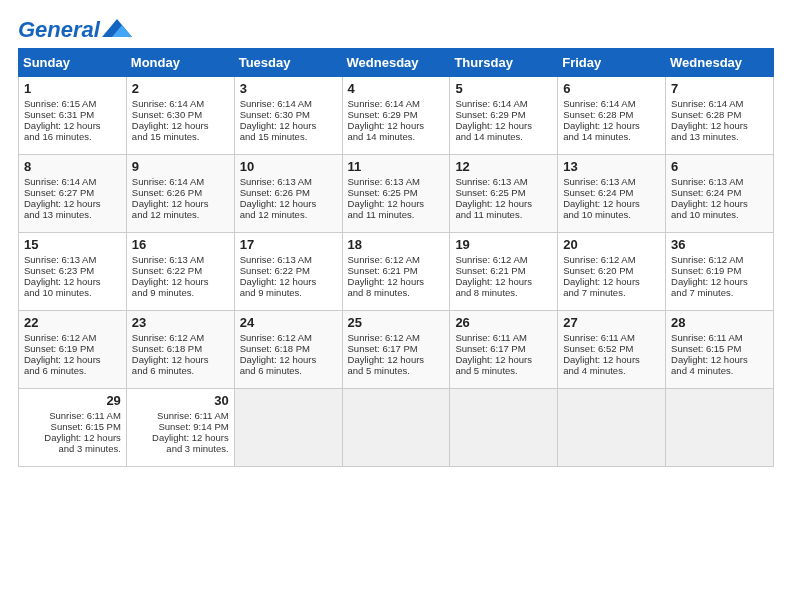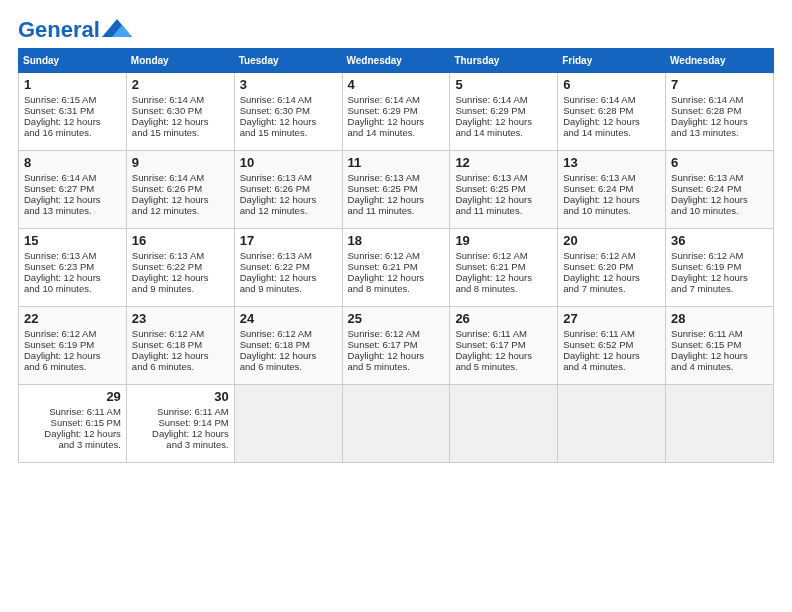--- a/index.html
+++ b/index.html
@@ -48,21 +48,21 @@
       color: #444;
     }
     .calendar {
       width: 100%;
       border-collapse: collapse;
       table-layout: fixed;
     }
     .calendar thead th {
       background: #1565C0;
       color: #fff;
-      font-size: 10px;
+      font-size: 13px;
       font-weight: bold;
       padding: 6px 4px;
       text-align: left;
       border: 1px solid #1565C0;
     }
     .calendar tbody td {
       vertical-align: top;
       border: 1px solid #ccc;
       padding: 4px 5px;
       font-size: 9.5px;
@@ -87,21 +87,21 @@
       height: 68px;
       text-align: right;
     }
   </style>
 </head>
 <body>
 
 <div class="page">
   <div class="header-row">
     <div class="logo">
-      <div style="display:flex;align-items:center;">
+      <div style="display:flex;align-items:center;font-style:italic;">
         <span class="logo-text">
           <span class="blue">General</span>
         </span>
         <svg width="30" height="18" viewBox="0 0 30 18" style="margin-left:2px;margin-top:-4px;">
           <polygon points="0,18 15,0 30,18" fill="#1565C0"></polygon>
           <polygon points="10,18 20,6 30,18" fill="#42A5F5"></polygon>
         </svg>
       </div>
       <span class="logo-text" style="color:#1565C0;font-size:22px;font-weight:bold;margin-top:-4px;"></span>
     </div>

